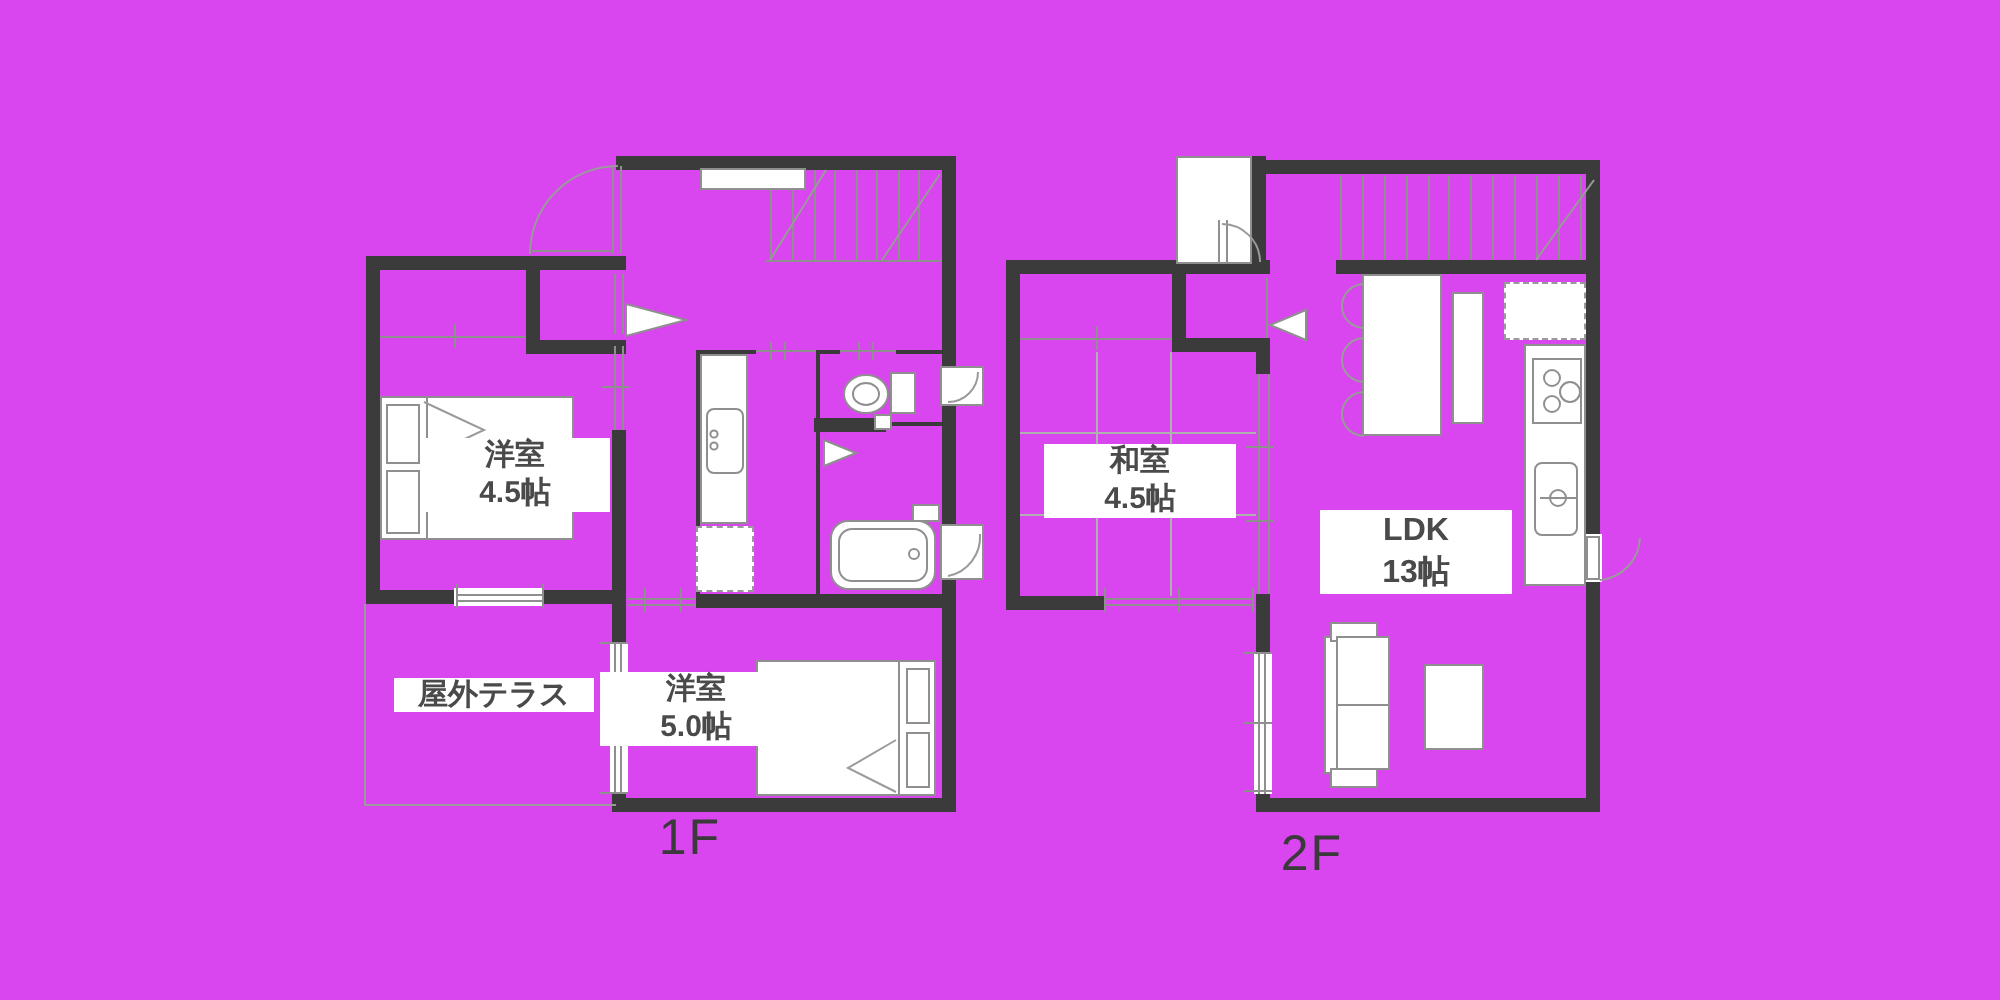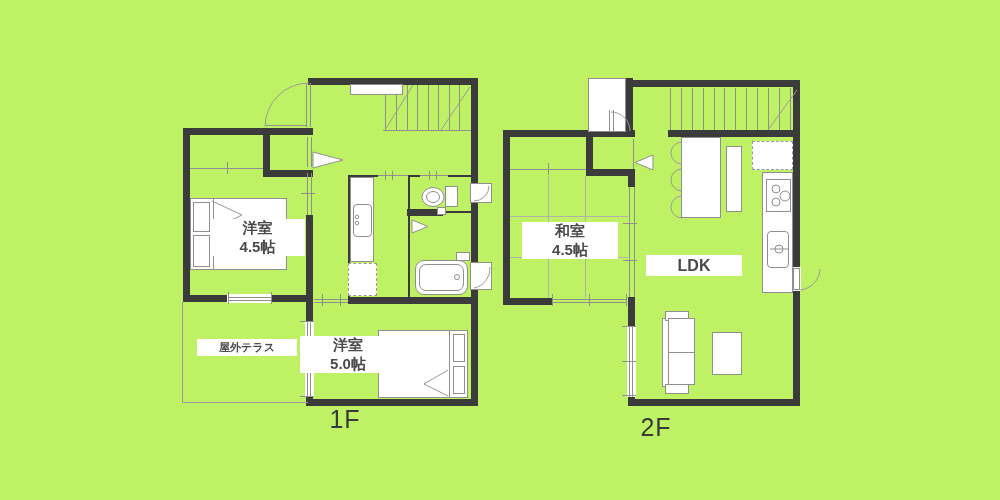--- a/index.html
+++ b/index.html
@@ -1,16 +1,16 @@
 <!DOCTYPE html>
 <html><head>
 <meta charset="utf-8">
 <style>
   html,body{margin:0;padding:0;background:#fff;}
-  .plan{position:relative;width:1000px;height:500px;background:#bef264;overflow:hidden;
+  .plan{position:relative;width:1000px;height:500px;background:#d946ef;overflow:hidden;
         font-family:"Liberation Sans","DejaVu Sans",sans-serif;}
   .layer{position:absolute;inset:0;}
   
   .w{position:absolute;background:#3b3b3b;}
   
   .p{position:absolute;background:#3b3b3b;}
   
   .l{position:absolute;background:#8f8f8f;}
   
   .b{position:absolute;border:1px solid #8f8f8f;background:#fff;box-sizing:border-box;}
@@ -236,30 +236,31 @@
       <circle cx="785" cy="196" r="5"></circle>
       <circle cx="779" cy="249" r="4"></circle>
       <path d="M770,249 L788,249"></path>
     </g>
   </svg>
 
   <div class="t" style="left:210px;top:219px;width:95px;font-size:15px;line-height:18.5px">
     <span>洋室</span>
     <span>4.5帖</span>
   </div>
-  <div class="t" style="left:197px;top:339px;width:100px;font-size:11px;line-height:17px">
+  <div class="t" style="left:197px;top:339px;width:100px;font-size:15px;line-height:17px">
     <span>屋外テラス</span>
   </div>
   <div class="t" style="left:300px;top:336px;width:96px;font-size:15px;line-height:18.5px">
     <span>洋室</span>
     <span>5.0帖</span>
   </div>
   <div class="t" style="left:522px;top:222px;width:96px;font-size:15px;line-height:18.5px">
     <span>和室</span>
     <span>4.5帖</span>
   </div>
-  <div class="t" style="left:646px;top:255px;width:96px;font-size:16px;line-height:21px">
+  <div class="t" style="left:660px;top:255px;width:96px;font-size:16px;line-height:21px">
     <span>LDK</span>
+    <span>13帖</span>
   </div>
   <div class="fl" style="left:315px;top:405px;width:60px">1F</div>
   <div class="fl" style="left:626px;top:413px;width:60px">2F</div>
 
 </div>
 
 </body></html>

